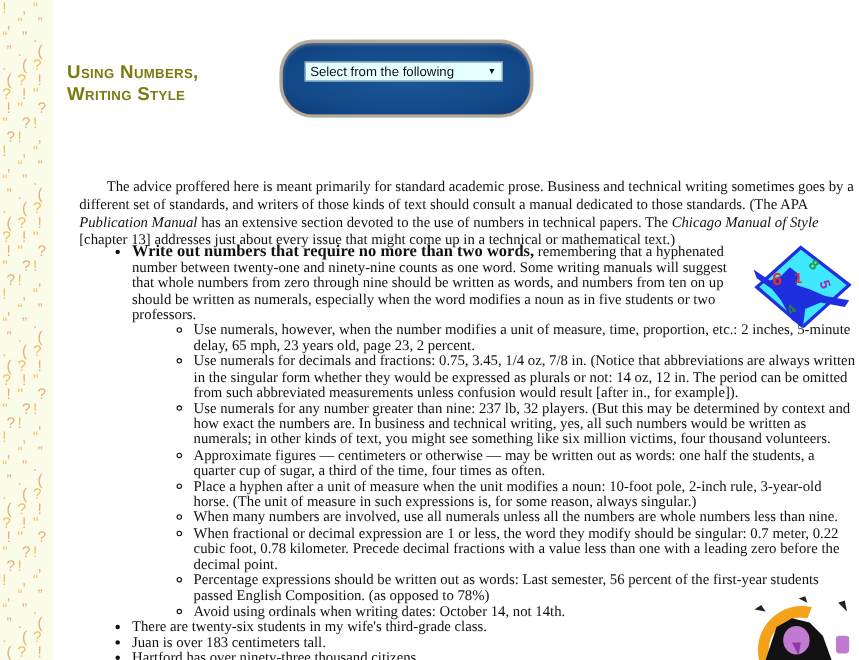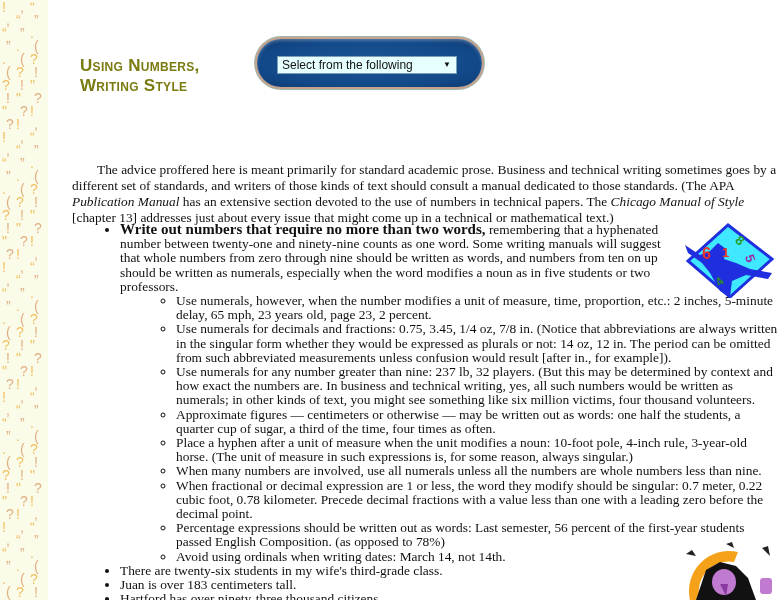--- a/index.html
+++ b/index.html
@@ -16,23 +16,23 @@
   .border-strip span {
     position:absolute; font-family:"Liberation Sans", sans-serif;
     font-size:14px; line-height:14px;
   }
   .title {
     position:absolute; left:61px; top:56px;
     font-family:"Liberation Sans", sans-serif; font-weight:bold;
     color:#7b7b12; font-size:14px; line-height:20px;
     font-variant:small-caps; letter-spacing:0.3px;
   }
-  .title-line { display:block; font-size:17px;margin-left:19px; }
+  .title-line { display:block; font-size:17px; }
   .select-pill {
-    position:absolute; left:257px; top:39px; width:225px; height:48px;
+    position:absolute; left:257px; top:39px; width:225px; height:65px;
     border-radius:27px;
     background:radial-gradient(ellipse at center, #1b5797 0%, #124888 70%, #0d3a6f 100%);
     box-shadow: 0 0 0 2px #c9a28a, 0 0 0 3px #9fb9b2, inset 0 2px 3px rgba(255,255,255,0.25);
   }
   .select-box {
     position:absolute; left:20px; top:17px; width:180px; height:18px;
     background:#e6ffff; border:1px solid #7aa0b8; box-sizing:border-box;
     font-family:"Liberation Sans", sans-serif; font-size:12px; line-height:16px;
     color:#111; padding-left:4px; cursor:pointer;
   }
@@ -226,25 +226,25 @@
 <p class="intro"><span>The advice proffered here is meant primarily for standard academic prose. Business and technical writing sometimes goes by a different set of standards, and writers of those kinds of text should consult a manual dedicated to those standards. (The APA </span><i>Publication Manual</i><span> has an extensive section devoted to the use of numbers in technical papers. The </span><i>Chicago Manual of Style</i><span> [chapter 13] addresses just about every issue that might come up in a technical or mathematical text.)</span></p>
 
 <ul class="main">
   <li>
     <span class="first-item-text"><b class="lead">Write out numbers that require no more than two words,</b><span> remembering that a hyphenated number between </span><span class="u">twenty-one</span><span> and </span><span class="u">ninety-nine</span><span> counts as one word. Some writing manuals will suggest that whole numbers from zero through nine should be written as words, and numbers from ten on up should be written as numerals, especially when the word modifies a noun as in five students or two professors.</span></span>
     <ul class="sub">
       <li>Use numerals, however, when the number modifies a unit of measure, time, proportion, etc.: 2 inches, 5-minute delay, 65 mph, 23 years old, page 23, 2 percent.</li>
       <li>Use numerals for decimals and fractions: 0.75, 3.45, 1/4 oz, 7/8 in. (Notice that abbreviations are always written in the singular form whether they would be expressed as plurals or not: 14 oz, 12 in. The period can be omitted from such abbreviated measurements unless confusion would result [after in., for example]).</li>
       <li>Use numerals for any number greater than nine: 237 lb, 32 players. (But this may be determined by context and how exact the numbers are. In business and technical writing, yes, all such numbers would be written as numerals; in other kinds of text, you might see something like six million victims, four thousand volunteers.</li>
       <li>Approximate figures — centimeters or otherwise — may be written out as words: one half the students, a quarter cup of sugar, a third of the time, four times as often.</li>
-      <li>Place a hyphen after a unit of measure when the unit modifies a noun: 10-foot pole, 4-inch rule, 3-year-old horse. (The unit of measure in such expressions is, for some reason, always singular.)</li>
+      <li>Place a hyphen after a unit of measure when the unit modifies a noun: 10-foot pole, 2-inch rule, 3-year-old horse. (The unit of measure in such expressions is, for some reason, always singular.)</li>
       <li>When many numbers are involved, use all numerals unless all the numbers are whole numbers less than nine.</li>
       <li>When fractional or decimal expression are 1 or less, the word they modify should be singular: 0.7 meter, 0.22 cubic foot, 0.78 kilometer. Precede decimal fractions with a value less than one with a leading zero before the decimal point.</li>
       <li>Percentage expressions should be written out as words: Last semester, 56 percent of the first-year students passed English Composition. (as opposed to 78%)</li>
-      <li>Avoid using ordinals when writing dates: March 14, not 14th.</li>
+      <li>Avoid using ordinals when writing dates: October 14, not 14th.</li>
     </ul>
   </li>
   <li>There are twenty-six students in my wife's third-grade class.</li>
   <li>Juan is over 183 centimeters tall.</li>
   <li><span>Hartford has over ninety-three thousand citizens.</span><br></li>
 </ul>
 
 <svg class="numbers-figure" viewBox="0 0 100 75">
   <polygon points="48,2 92,36 50,74 8,38" fill="#3fe8ff" stroke="#1f2fe0" stroke-width="3"></polygon>
   <path d="M5,22 L20,32 L30,28 L38,20 L46,26 L44,36 L56,40 L70,46 L92,50 L88,56 L66,52 L52,58 L50,74 L40,68 L30,50 L22,40 L8,30 Z" fill="#1f2fe0"></path>

